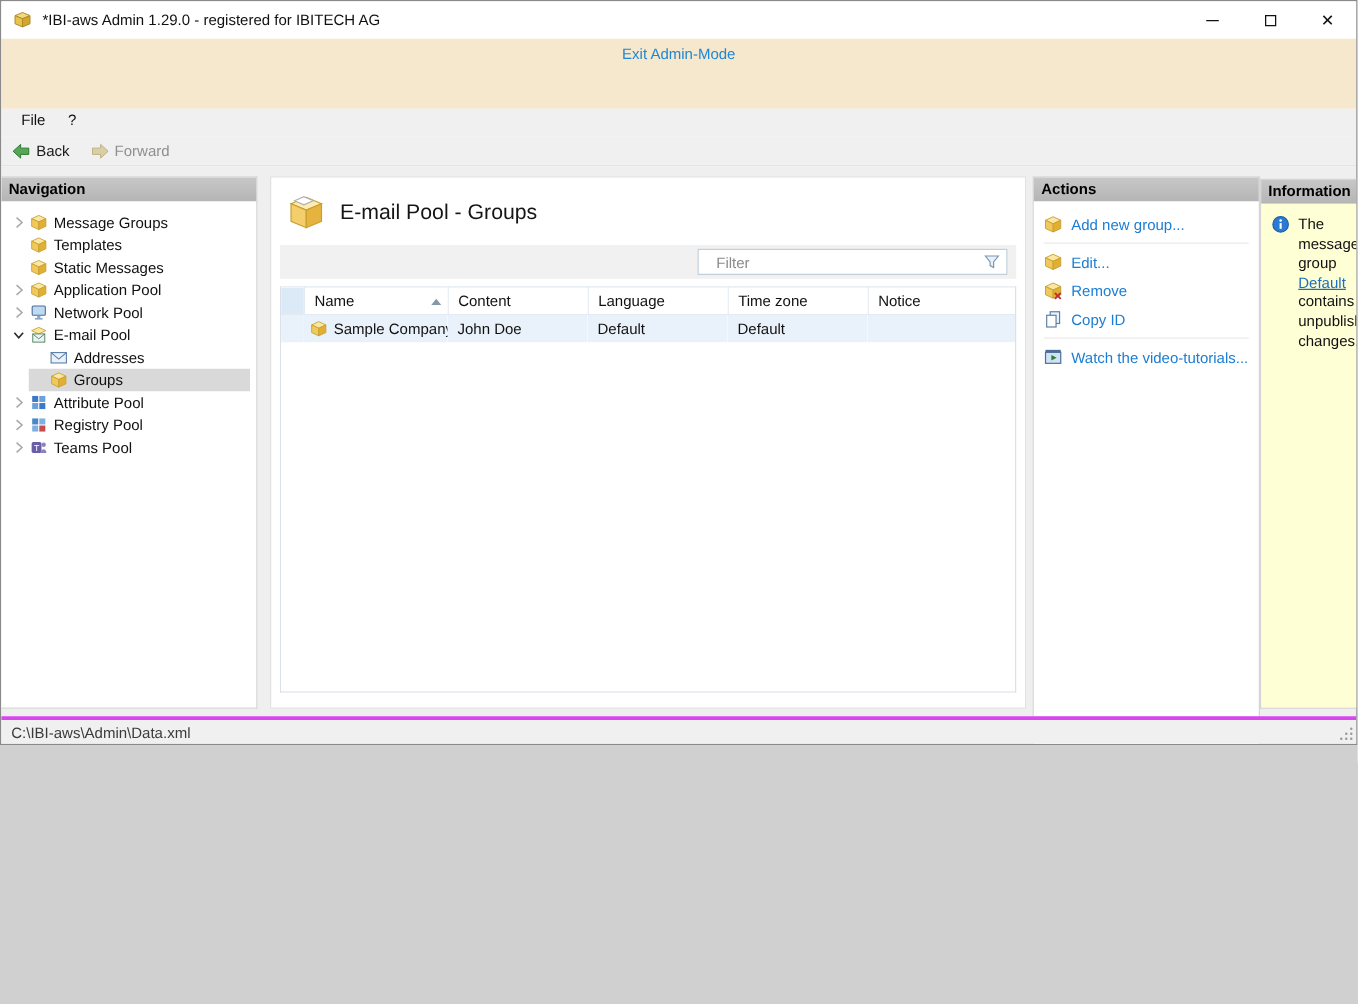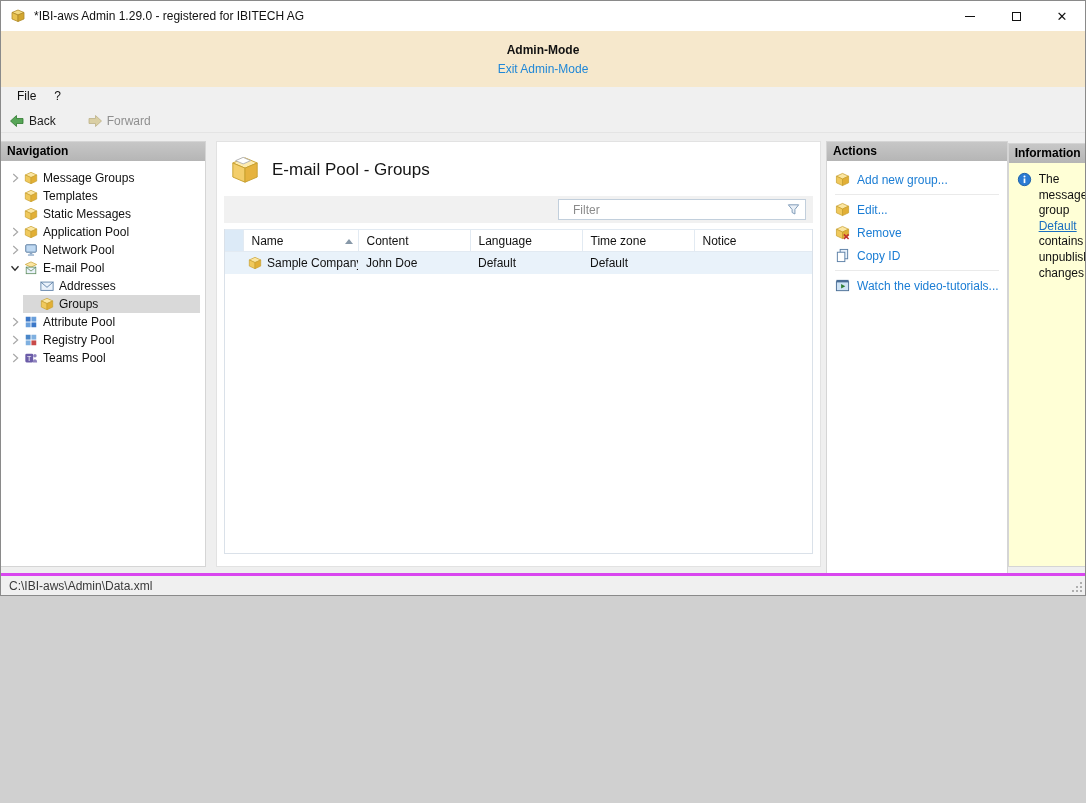--- a/index.html
+++ b/index.html
@@ -19,21 +19,21 @@
 
   
   .admin-banner { height:56px; background:#F6E8CC; text-align:center; flex-shrink:0; }
   .admin-title { padding-top:12px; font-size:12px; font-weight:bold; color:#111; }
   .admin-exit { display:inline-block; margin-top:5px; font-size:12px; color:#1F87D7; cursor:pointer; text-decoration:none; }
 
   
   .menubar { height:22px; background:#F0F0F0; display:flex; font-size:12px; color:#111; flex-shrink:0; }
   .menu-item { padding:2px 9px; cursor:default; }
   .menu-item:first-child { margin-left:7px; }
-  .toolbar { height:24px; background:#F0F0F0; display:flex; align-items:center; gap:31px; padding-left:8px; border-bottom:1px solid #E4E4E4; flex-shrink:0; }
+  .toolbar { height:24px; background:#F0F0F0; display:flex; align-items:center; gap:16px; padding-left:8px; border-bottom:1px solid #E4E4E4; flex-shrink:0; }
   .tool { display:flex; align-items:center; gap:4px; font-size:12px; cursor:pointer; }
   .tool .lbl { color:#1a1a1a; }
   .tool.disabled .lbl { color:#8f8f8f; }
 
   
   .main { flex:1; background:#EFEFEF; display:flex; padding:8px 5px 6px 0; min-height:0; }
   .panel-header { height:19px; line-height:19px; background:linear-gradient(#C7C7C7,#B5B5B5); font-size:12px; font-weight:bold; color:#000; padding-left:6px; flex-shrink:0; }
 
   
   .nav-panel { width:205px; background:#fff; border:1px solid #D5D5D5; border-left:none; display:flex; flex-direction:column; flex-shrink:0; }
@@ -107,21 +107,20 @@
       <span class="win-btn">
           <span class="glyph-max"></span>
         </span>
       <span class="win-btn">
           <span class="glyph-close">✕</span>
         </span>
     </div>
   </div>
 
   <div class="admin-banner">
-    <div class="admin-title">Admin-Mode</div>
     <a class="admin-exit">Exit Admin-Mode</a>
   </div>
 
   <div class="menubar">
     <span class="menu-item">File</span>
     <span class="menu-item">?</span>
   </div>
 
   <div class="toolbar">
     <span class="tool">

